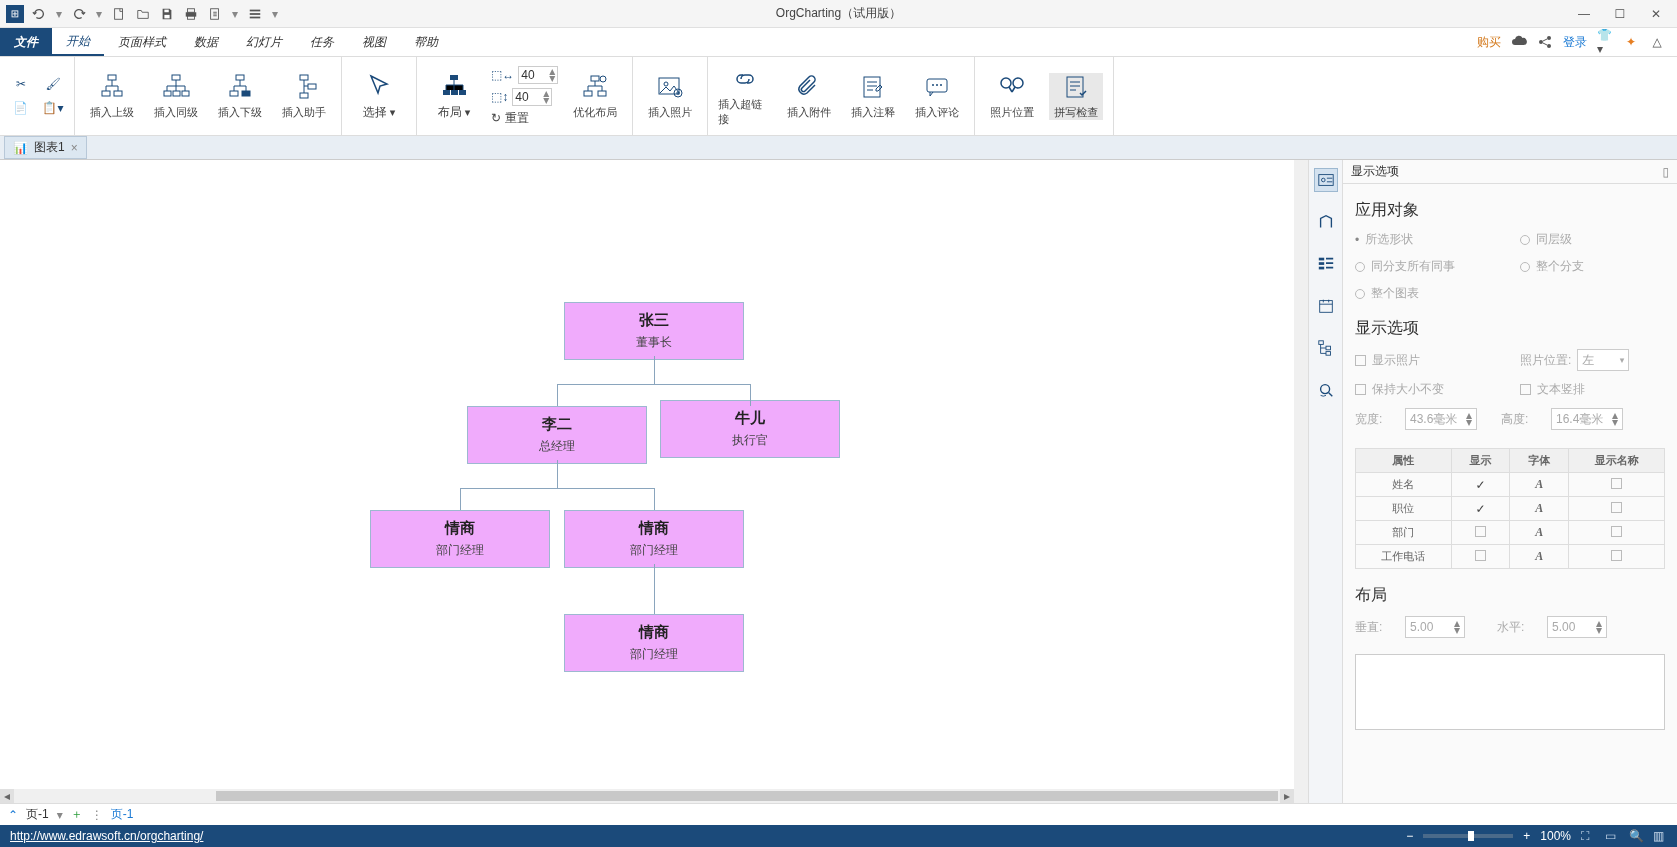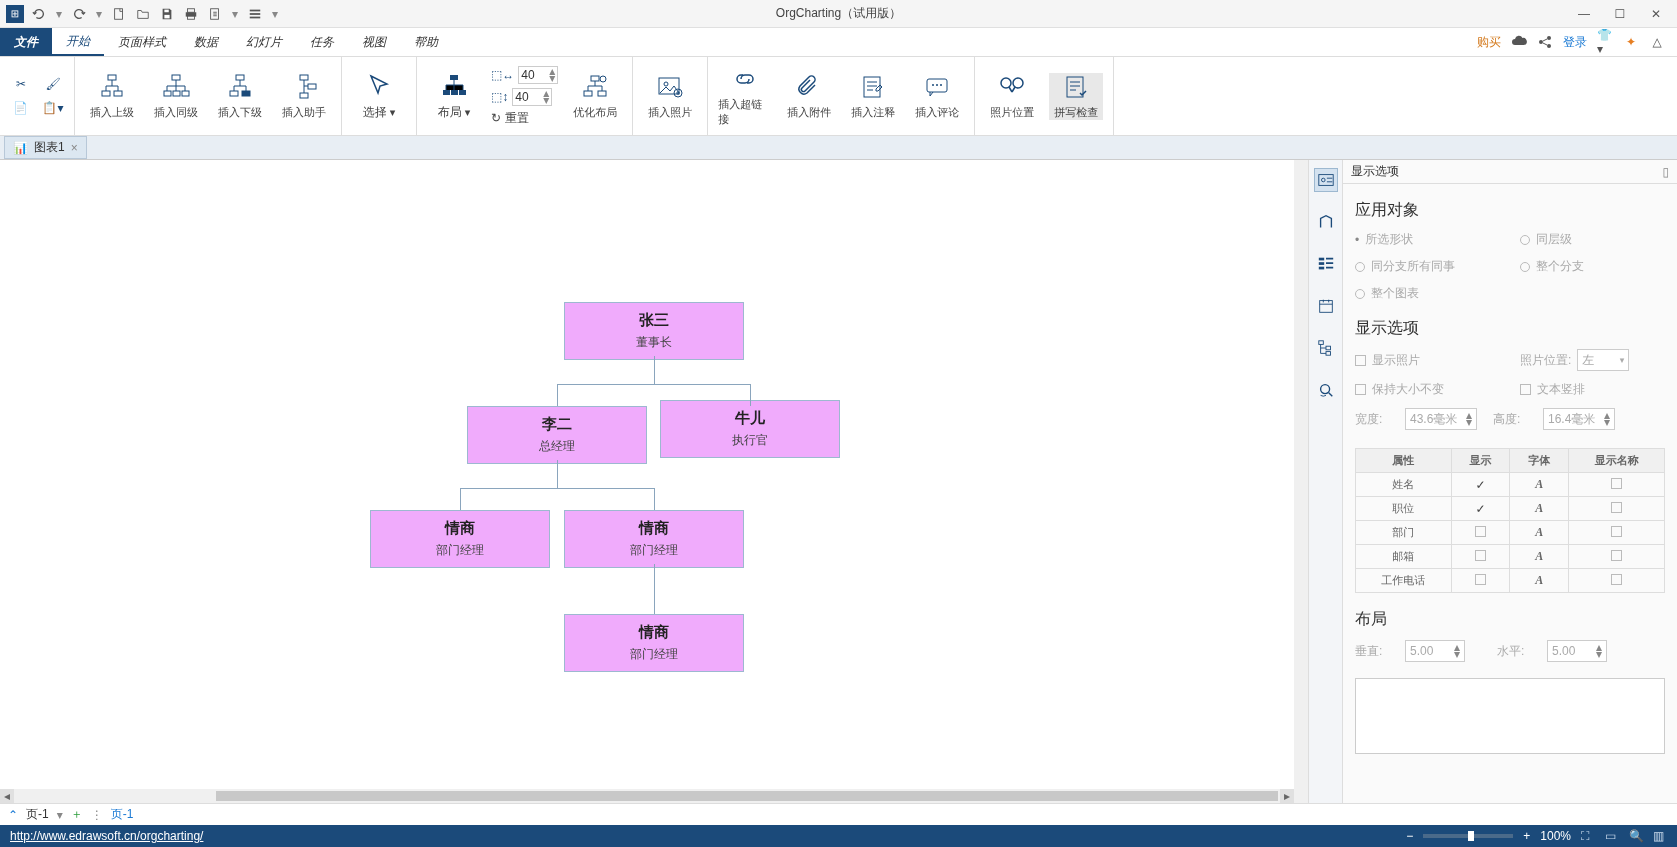--- a/index.html
+++ b/index.html
@@ -517,21 +517,21 @@
           </div>
         <div class="chk-item">
             <span class="chk-box"></span>
             <span>保持大小不变</span>
           </div>
         <div class="chk-item">
             <span class="chk-box"></span>
             <span>文本竖排</span>
           </div>
       </div>
-      <div style="display:flex;gap:16px;margin-bottom:10px;">
+      <div style="display:flex;gap:24px;margin-bottom:10px;">
         <div class="field-row">
             <label>宽度:</label>
             <div class="num-input">
               <span>43.6毫米</span>
               <div class="spin-arrows">
                 <span>▴</span>
                 <span>▾</span>
               </div>
             </div>
           </div>
@@ -569,26 +569,20 @@
               <td><span class="font-icon">A</span></td>
               <td><span class="chk-box" style="display:inline-block;"></span></td>
             </tr>
             <tr>
               <td>部门</td>
               <td><span class="chk-box" style="display:inline-block;"></span></td>
               <td><span class="font-icon">A</span></td>
               <td><span class="chk-box" style="display:inline-block;"></span></td>
             </tr>
             <tr>
-              <td>邮箱</td>
-              <td><span class="chk-box" style="display:inline-block;"></span></td>
-              <td><span class="font-icon">A</span></td>
-              <td><span class="chk-box" style="display:inline-block;"></span></td>
-            </tr>
-            <tr>
               <td>工作电话</td>
               <td><span class="chk-box" style="display:inline-block;"></span></td>
               <td><span class="font-icon">A</span></td>
               <td><span class="chk-box" style="display:inline-block;"></span></td>
             </tr>
           </tbody>
       </table>
 
       <div class="prop-section-title">布局</div>
       <div style="display:flex;gap:32px;">

